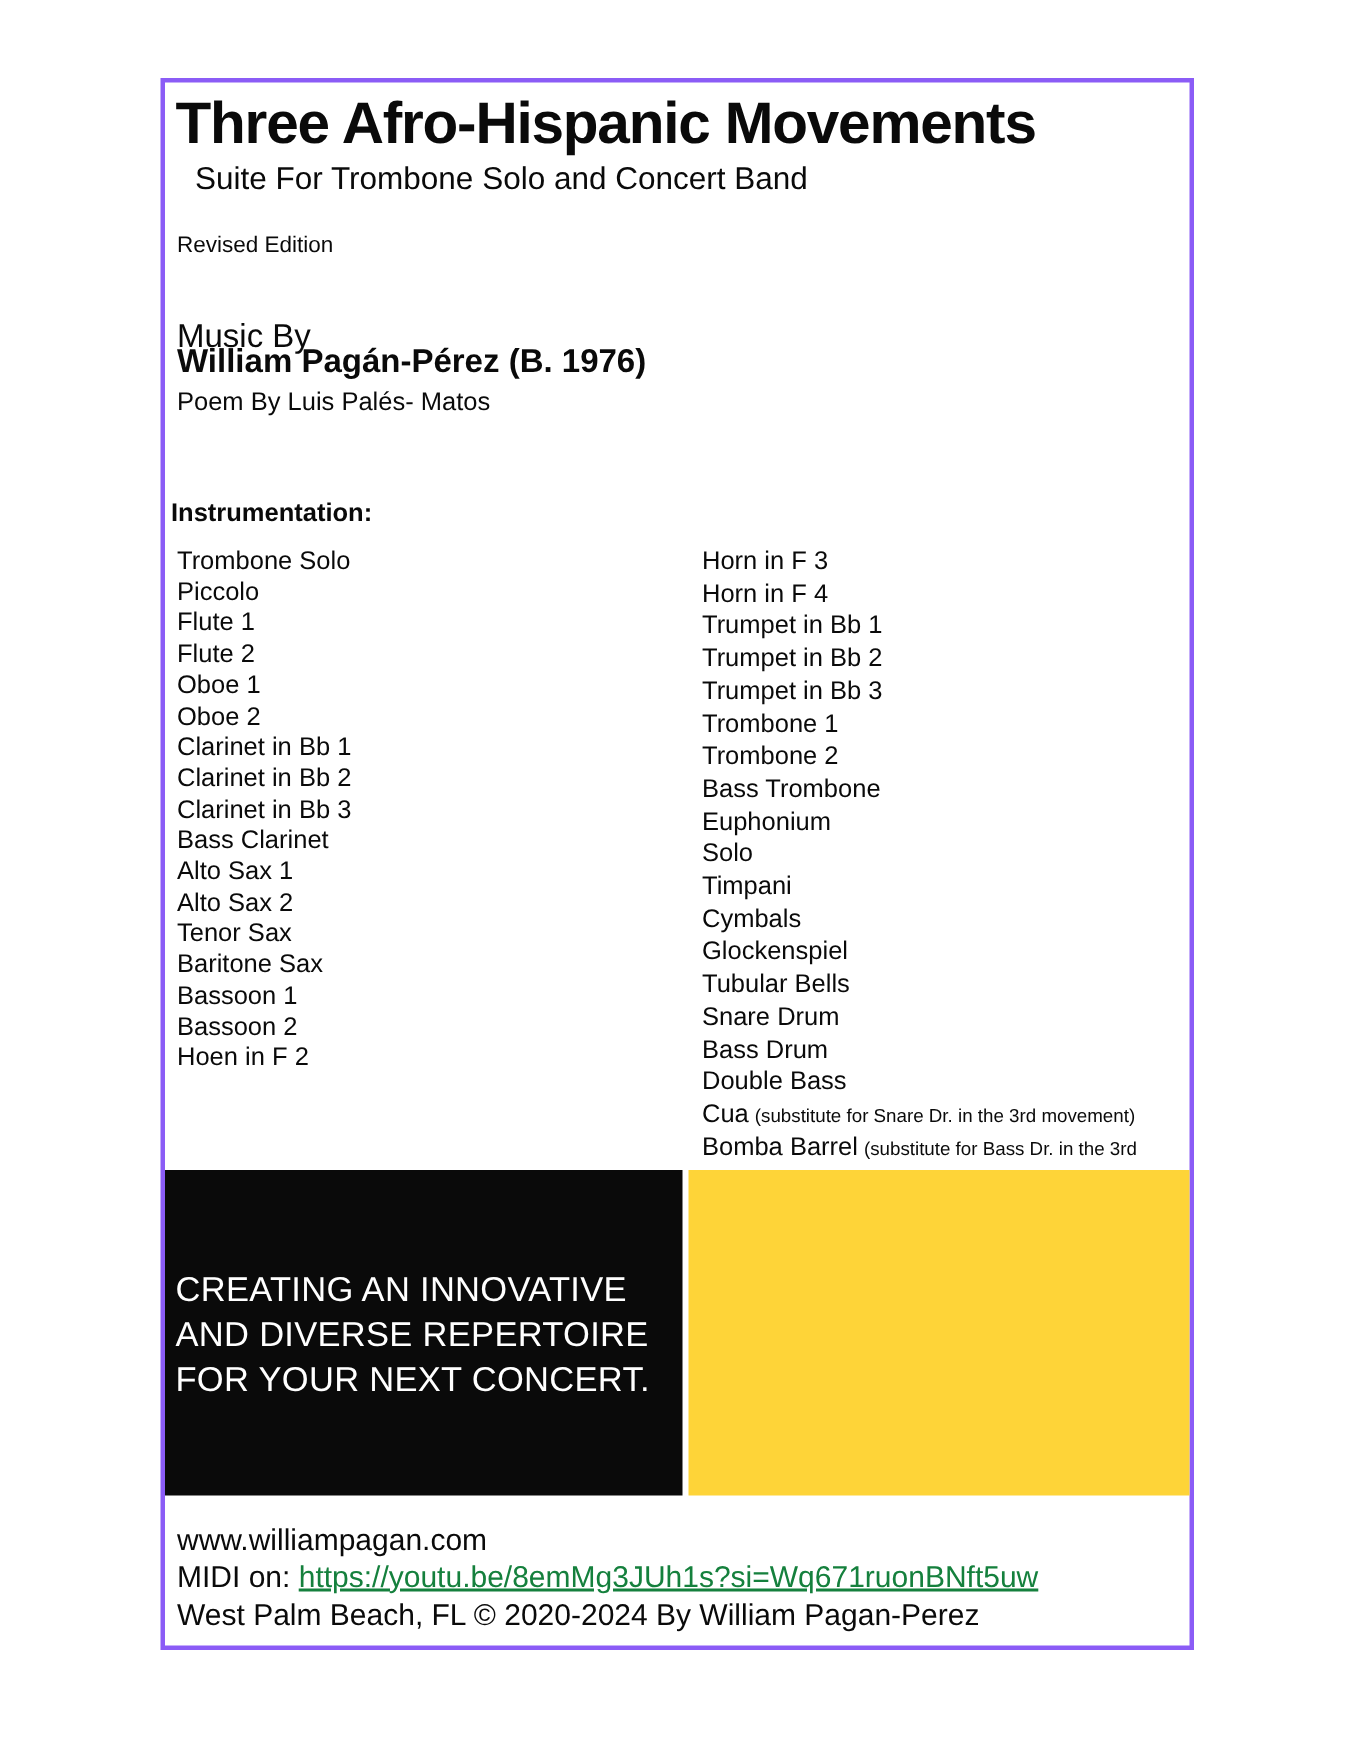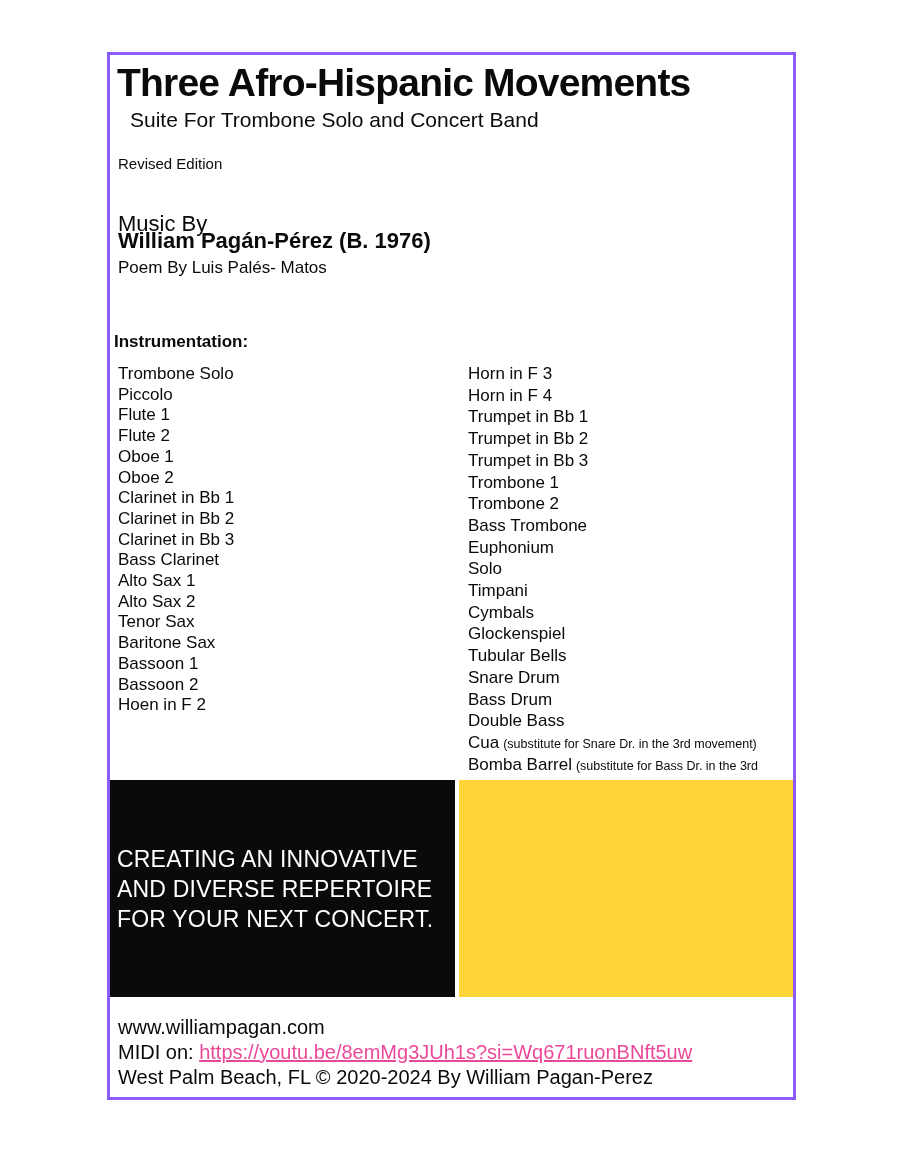--- a/index.html
+++ b/index.html
@@ -83,21 +83,21 @@
     left: 349px; top: 725px;
     width: 334px; height: 217px;
   }
 
   .footer {
     left: 8px; top: 960px;
     font-size: 20px;
     line-height: 25px;
   }
   .footer a {
-    color: #ec4899;
+    color: #15803d;
     text-decoration: underline;
   }
 </style>
 </head>
 <body>
 
 <div class="frame">
 
   <h1 class="abs title">Three Afro-Hispanic Movements</h1>
   <div class="abs subtitle">Suite For Trombone Solo and Concert Band</div>

